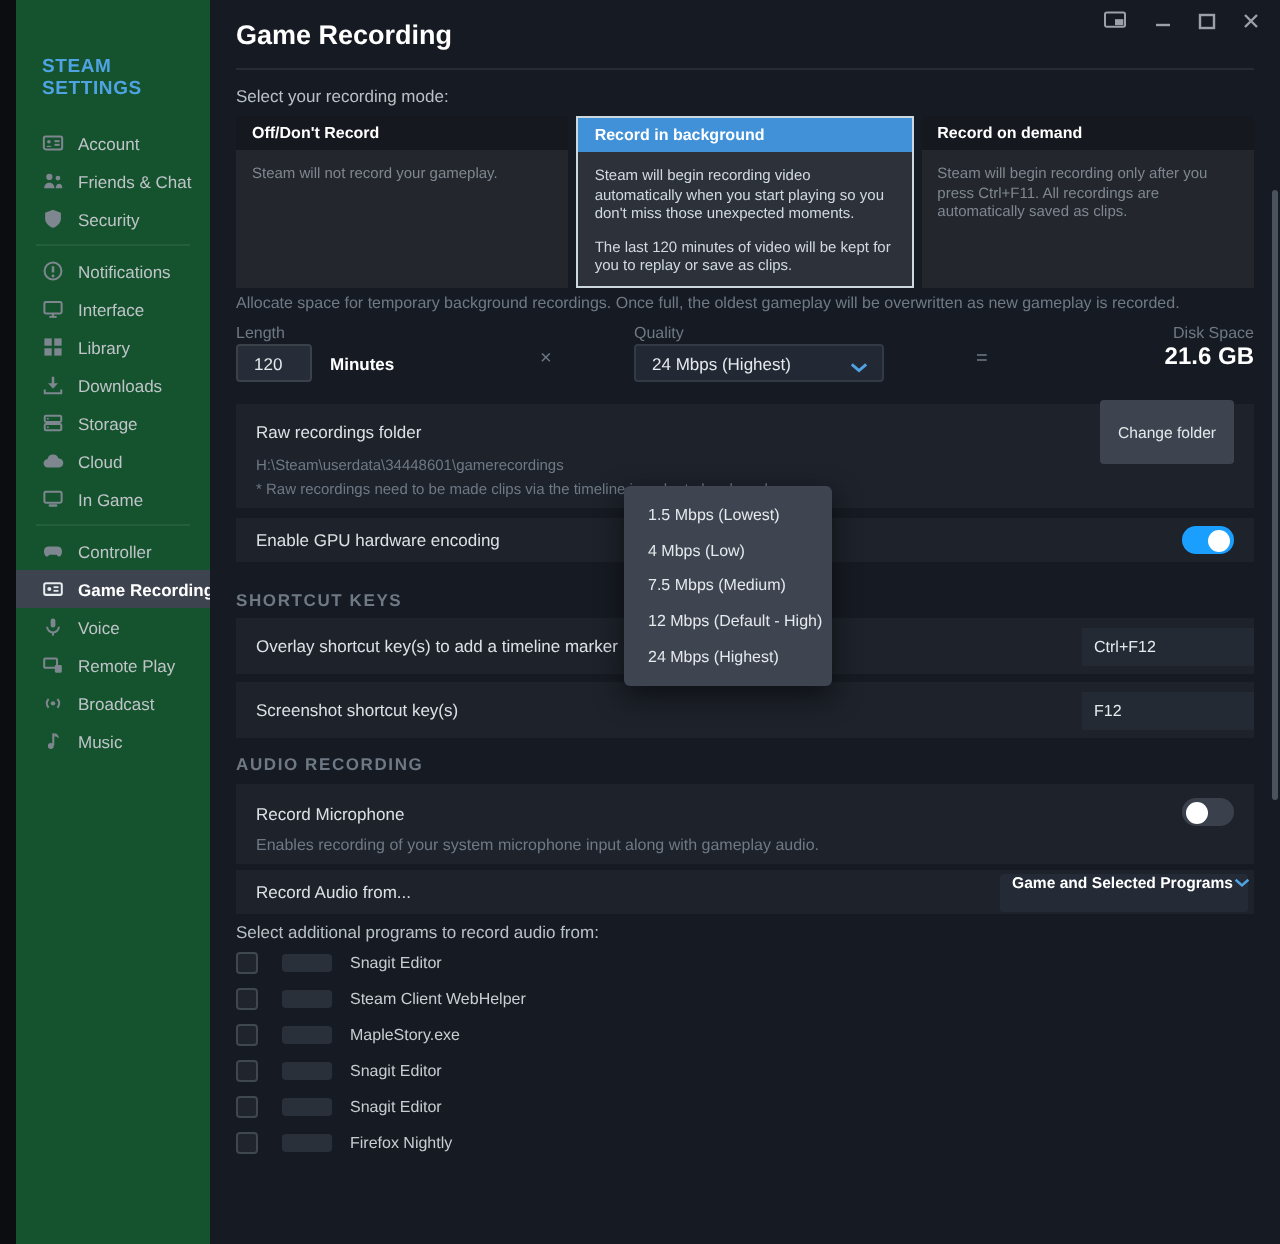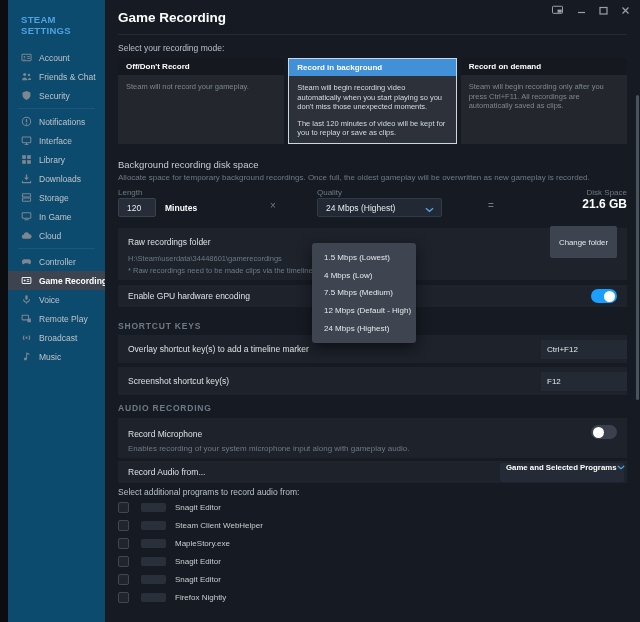--- a/index.html
+++ b/index.html
@@ -4,21 +4,21 @@
 <style>
   * { margin:0; padding:0; box-sizing:border-box; }
   html,body { width:640px; height:622px; overflow:hidden; background:#000; }
   body { font-family:"Liberation Sans", sans-serif; }
   .window { width:640px; height:622px; display:flex; position:relative; background:#161b23; }
 
   
   .edge-strip { width:8px; background:#0c0d10; flex:none; }
 
   
-  .sidebar { width:97px; flex:none; background:#0c4a6e; padding-top:14px; }
+  .sidebar { width:97px; flex:none; background:#14532d; padding-top:28px; }
   .sb-title { color:#4fa3e3; font-size:9.5px; font-weight:bold; letter-spacing:.3px; padding-left:13px; }
   .sb-list { margin-top:12px; }
   .sb-item { height:19px; display:flex; align-items:center; padding-left:13px; cursor:pointer; }
   .sb-item .icn { width:11px; height:11px; color:#7e868f; flex:none; display:inline-flex; }
   .sb-item .icn svg { width:11px; height:11px; }
   .sb-label { color:#bfc4c9; font-size:8.5px; margin-left:7px; white-space:nowrap; }
   .sb-item.selected { background:#3d4450; }
   .sb-item.selected .sb-label { color:#fff; font-weight:bold; }
   .sb-item.selected .icn { color:#e8ecef; }
   .sb-div { height:1px; background:rgba(255,255,255,.07); margin:3px 10px; }
@@ -197,34 +197,34 @@
               <rect x="1.5" y="2" width="9" height="3.4" rx=".7"></rect>
               <rect x="1.5" y="6.6" width="9" height="3.4" rx=".7"></rect>
               <circle cx="3.2" cy="3.7" r=".5" fill="currentColor" stroke="none"></circle>
               <circle cx="3.2" cy="8.3" r=".5" fill="currentColor" stroke="none"></circle>
             </svg>
           </span>
         <span class="sb-label">Storage</span>
       </div>
       <div class="sb-item">
         <span class="icn">
+            <svg viewBox="0 0 12 12" fill="currentColor">
+              <path d="M3.3 9.5a2.3 2.3 0 0 1-.3-4.6 3.1 3.1 0 0 1 6-.3 2.1 2.1 0 0 1 .3 4.9z"></path>
+            </svg>
+          </span>
+        <span class="sb-label">Cloud</span>
+      </div>
+      <div class="sb-item">
+        <span class="icn">
             <svg viewBox="0 0 12 12">
               <rect x="1.3" y="2" width="9.4" height="6" rx=".8" stroke="currentColor" fill="none" stroke-width="1.1"></rect>
               <path d="M4.2 8.9h3.6c.8 0 .9 1.3 0 1.3H4.2c-.9 0-.8-1.3 0-1.3z" fill="currentColor"></path>
             </svg>
           </span>
         <span class="sb-label">In Game</span>
-      </div>
-      <div class="sb-item">
-        <span class="icn">
-            <svg viewBox="0 0 12 12" fill="currentColor">
-              <path d="M3.3 9.5a2.3 2.3 0 0 1-.3-4.6 3.1 3.1 0 0 1 6-.3 2.1 2.1 0 0 1 .3 4.9z"></path>
-            </svg>
-          </span>
-        <span class="sb-label">Cloud</span>
       </div>
 
       <div class="sb-div"></div>
 
       <div class="sb-item">
         <span class="icn">
             <svg viewBox="0 0 12 12" fill="currentColor">
               <path d="M3.5 3.5h5c1.8 0 2.6 1.6 2.4 3.2-.2 1.4-.7 2.3-1.5 2.3-.6 0-1-.4-1.4-1h-4c-.4.6-.8 1-1.4 1-.8 0-1.3-.9-1.5-2.3C.9 5.1 1.7 3.5 3.5 3.5z"></path>
             </svg>
           </span>
@@ -330,21 +330,20 @@
         </div>
       </div>
       <div class="card">
         <div class="card-h">Record on demand</div>
         <div class="card-b">
             <p>Steam will begin recording only after you press Ctrl+F11. All recordings are automatically saved as clips.</p>
           </div>
       </div>
     </div>
 
-    <div class="disk-heading">Background recording disk space</div>
     <div class="disk-desc">Allocate space for temporary background recordings. Once full, the oldest gameplay will be overwritten as new gameplay is recorded.</div>
 
     <div class="controls-row">
       <span class="fld-label" style="left:0">Length</span>
       <div class="inp len-inp">120</div>
       <span class="unit">Minutes</span>
       <span class="op" style="left:152px">×</span>
       <span class="fld-label" style="left:199px">Quality</span>
       <div class="inp q-select">
         <span>24 Mbps (Highest)</span>

